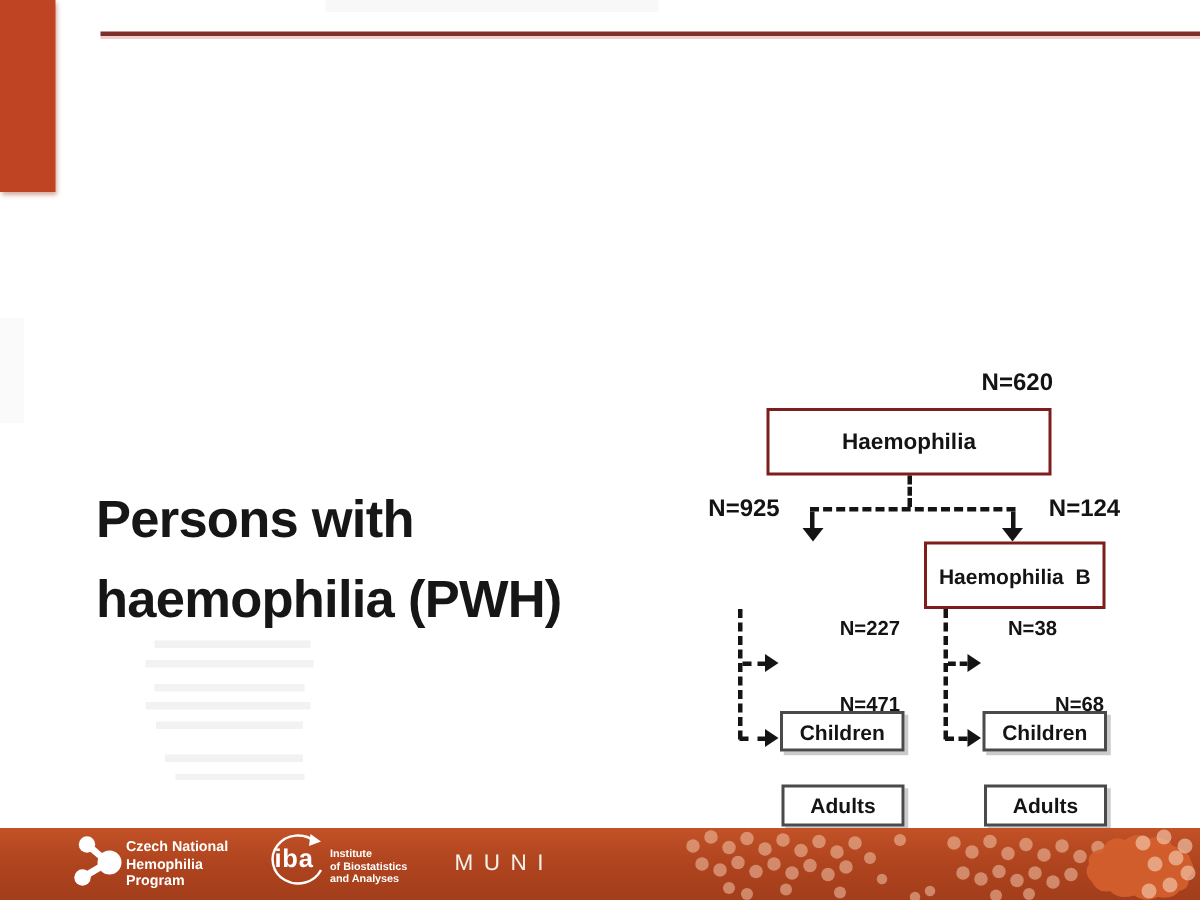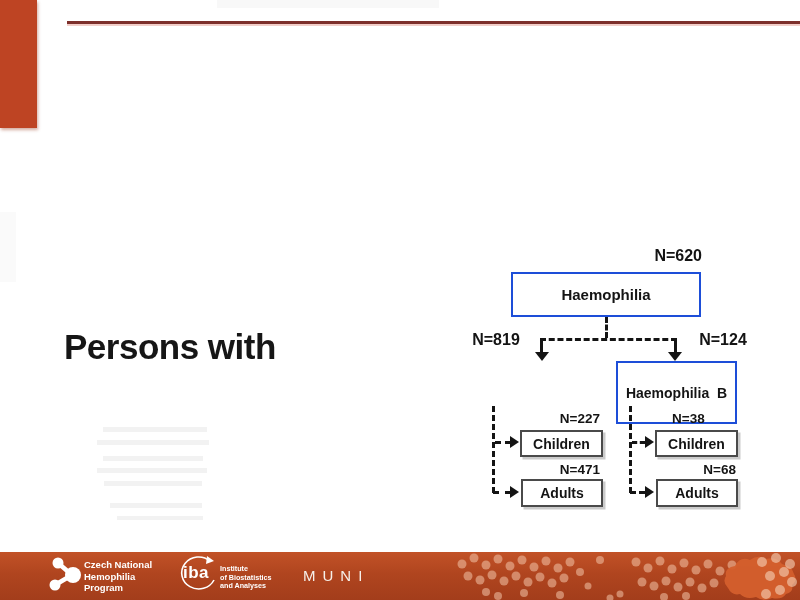--- a/index.html
+++ b/index.html
@@ -15,22 +15,22 @@
   .left-ghost{left:0;top:212px;width:16px;height:70px;background:#fafafa;}
   .rule-dark{left:67px;top:21px;width:733px;height:3px;background:#7D2F2B;}
   .rule-light{left:67px;top:24px;width:733px;height:2px;background:#F2CEC9;}
   
   .title{left:64px;top:320px;margin:0;font-size:35px;font-weight:700;color:#161616;
     line-height:53px;letter-spacing:-.5px;white-space:nowrap;}
   .ghost{background:#f2f2f2;}
   
   .fc-box{display:flex;align-items:center;justify-content:center;background:#fff;
     color:#141414;font-weight:700;box-sizing:border-box;white-space:pre;}
-  .fc-main{border:2px solid #1d4ed8;font-size:15px;}
-  .fc-sub{border:2px solid #4A4A4A;font-size:14px;box-shadow:2.5px 2.5px 0 #CBCBCB;}
+  .fc-main{border:2px solid #7f1d1d;font-size:15px;}
+  .fc-sub{border:2px solid #4A4A4A;font-size:14px;box-shadow:2.5px 2.5px 0 #CBCBCB;margin-top:44px;}
   .n-label{font-weight:700;color:#141414;font-size:16px;line-height:1.1;}
   .n-small{font-size:13.5px;}
   .dash-v{width:0;border-left:3px dashed #141414;}
   .dash-h{height:0;border-top:3px dashed #141414;}
   .arrow-down{width:0;height:0;border-left:7px solid transparent;
     border-right:7px solid transparent;border-top:9px solid #141414;}
   .arrow-right{width:0;height:0;border-top:6px solid transparent;
     border-bottom:6px solid transparent;border-left:9px solid #141414;}
   
   .footer{left:0;top:552px;width:800px;height:48px;
@@ -47,20 +47,21 @@
 <div class="slide">
 
   <div class="abs top-grey"></div>
   <div class="abs corner-bar"></div>
   <div class="abs rule-dark"></div>
   <div class="abs rule-light"></div>
   <div class="abs left-ghost"></div>
 
   <h1 class="abs title">
     <span>Persons with</span><br>
+    <span>haemophilia (PWH)</span>
   </h1>
 
   <div class="abs ghost" style="left:103px;top:427px;width:104px;height:5px"></div>
   <div class="abs ghost" style="left:97px;top:440px;width:112px;height:5px"></div>
   <div class="abs ghost" style="left:103px;top:456px;width:100px;height:5px"></div>
   <div class="abs ghost" style="left:97px;top:468px;width:110px;height:5px"></div>
   <div class="abs ghost" style="left:104px;top:481px;width:98px;height:5px"></div>
   <div class="abs ghost" style="left:110px;top:503px;width:92px;height:5px"></div>
   <div class="abs ghost" style="left:117px;top:516px;width:86px;height:4px"></div>
 
@@ -69,24 +70,24 @@
     <span>Haemophilia</span>
   </div>
 
   <div class="abs dash-v" style="left:605px;top:317px;height:21px"></div>
   <div class="abs dash-h" style="left:540px;top:338px;width:137px"></div>
   <div class="abs dash-v" style="left:540px;top:341px;height:12px"></div>
   <div class="abs dash-v" style="left:674px;top:341px;height:12px"></div>
   <div class="abs arrow-down" style="left:535px;top:352px"></div>
   <div class="abs arrow-down" style="left:668px;top:352px"></div>
 
-  <div class="abs n-label" style="left:464px;top:331px;width:64px;text-align:center">N=819</div>
+  <div class="abs n-label" style="left:464px;top:331px;width:64px;text-align:center">N=925</div>
   <div class="abs n-label" style="left:691px;top:331px;width:64px;text-align:center">N=124</div>
 
-  <div class="abs fc-box fc-main" style="left:616px;top:361px;width:121px;height:63px;font-size:14px">
+  <div class="abs fc-box fc-main" style="left:616px;top:361px;width:121px;height:45px;font-size:14px">
     <span>Haemophilia  B</span>
   </div>
 
   <div class="abs dash-v" style="left:492px;top:406px;height:87px"></div>
   <div class="abs dash-h" style="left:495px;top:441px;width:16px"></div>
   <div class="abs arrow-right" style="left:510px;top:436px"></div>
   <div class="abs dash-h" style="left:493px;top:491px;width:18px"></div>
   <div class="abs arrow-right" style="left:510px;top:486px"></div>
 
   <div class="abs n-label n-small" style="left:536px;top:412px;width:64px;text-align:right">N=227</div>

